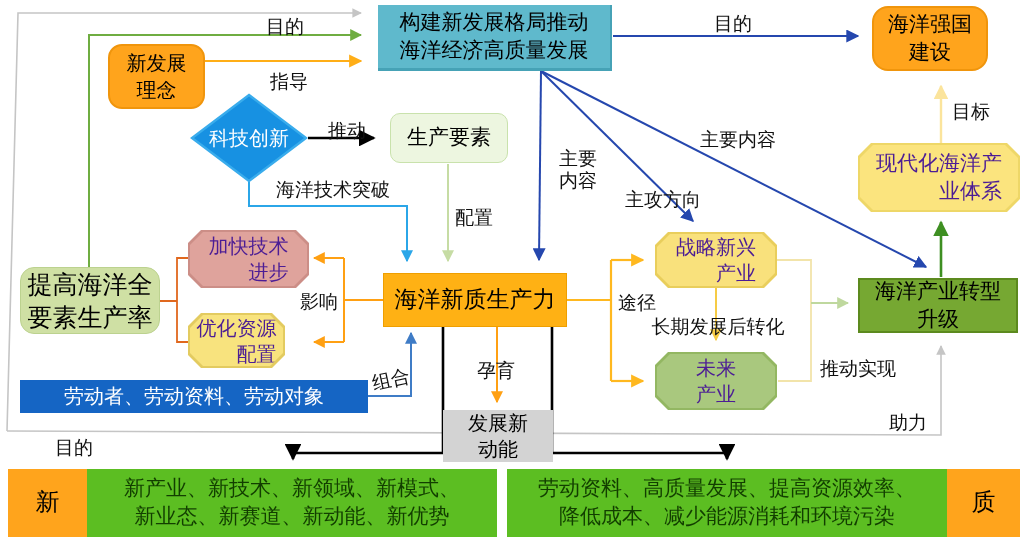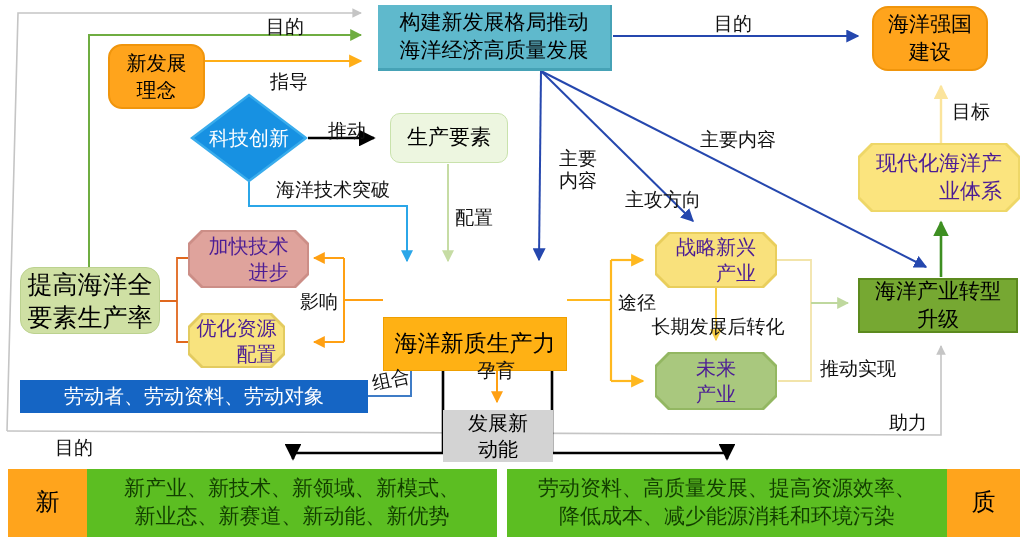--- a/index.html
+++ b/index.html
@@ -9,21 +9,21 @@
   .node{position:absolute;z-index:2;display:flex;align-items:center;justify-content:center;
         text-align:center;white-space:pre-line;color:#000000;box-sizing:border-box;line-height:1.32;}
   .goal{left:378px;top:5px;width:234px;height:66px;background:#5FB9CC;font-size:21px;
         border-right:2px solid #46A2B6;border-bottom:3px solid #46A2B6;}
   .ocean-power{left:872px;top:6px;width:116px;height:65px;background:#FFA41C;border:2px solid #F0950C;border-radius:16px;font-size:21px;}
   .new-concept{left:108px;top:44px;width:97px;height:65px;background:#FFA41C;border:2px solid #F0950C;border-radius:14px;font-size:20px;}
   .diamond-wrap{left:190px;top:93px;width:118px;height:90px;background:transparent;color:#fff;font-size:20px;}
   .diamond-svg{position:absolute;left:190px;top:93px;z-index:2;}
   .production-factors{left:390px;top:113px;width:118px;height:50px;background:#EDF6E0;border:1px solid #C9E2AC;border-radius:10px;font-size:21px;}
   .marine-tfp{left:20px;top:267px;width:140px;height:67px;background:#CFE0A4;border:1px solid #BCD28F;border-radius:14px;font-size:25px;}
-  .nqpf{left:383px;top:273px;width:184px;height:54px;background:#FFB114;border:1px solid #EF9F00;font-size:23px;margin-top:44px;}
+  .nqpf{left:383px;top:273px;width:184px;height:54px;background:#FFB114;border:1px solid #EF9F00;font-size:23px;}
   .upgrade{left:858px;top:278px;width:160px;height:55px;background:#76A832;border:2px solid #5C8A1E;font-size:21px;}
   .labor{left:20px;top:380px;width:348px;height:33px;background:#1565C4;color:#fff;font-size:20px;}
   .new-engine{left:443px;top:410px;width:110px;height:52px;background:#D3D3D3;font-size:20px;}
   .xin{left:8px;top:469px;width:79px;height:68px;background:#FFA41C;font-size:24px;}
   .green1{left:87px;top:469px;width:410px;height:68px;background:#5CBE22;color:#123E00;font-size:21px;text-align:center;}
   .green2{left:507px;top:469px;width:440px;height:68px;background:#5CBE22;color:#123E00;font-size:21px;}
   .zhi{left:947px;top:469px;width:73px;height:68px;background:#FFA41C;font-size:24px;}
   
   .oct{position:absolute;z-index:2;}
   .oct .b{position:absolute;inset:0;}

